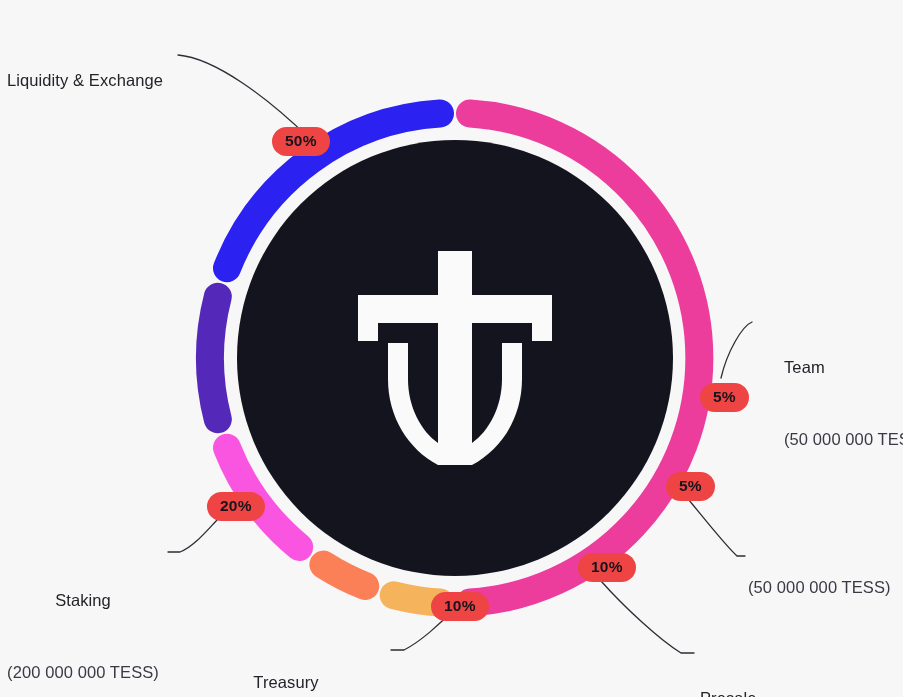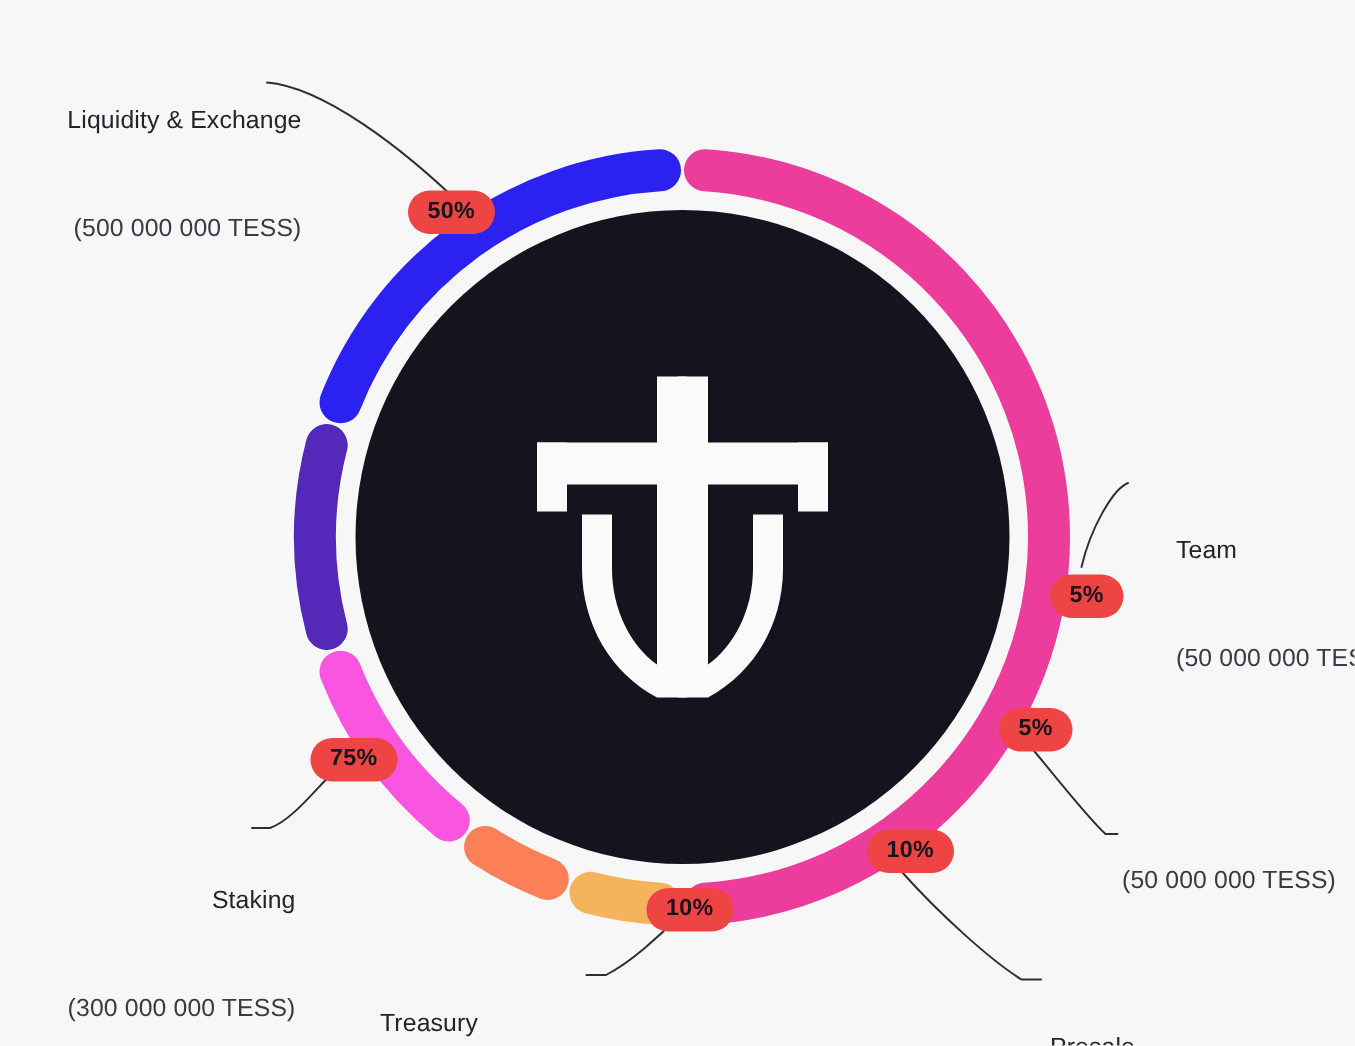--- a/index.html
+++ b/index.html
@@ -44,21 +44,21 @@
     position: absolute;
     font-size: 16.5px;
     line-height: 24px;
     color: #232329;
     white-space: pre;
     letter-spacing: 0.1px;
   }
   .callout-text .amount {
     color: #3a3a44;
   }
-  .ta-right { text-align: right; margin-left: 31px; }
+  .ta-right { text-align: center; }
   .ta-left  { text-align: left; }
   .ta-center{ text-align: center; }
 
   .pct-badge {
     position: absolute;
     background: #ef4444;
     border-radius: 999px;
     font-size: 15.5px;
     font-weight: bold;
     color: #15151b;
@@ -127,25 +127,24 @@
   <div class="pct-badge" style="left:272px; top:127px;">50%</div>
 
   <div class="pct-badge" style="left:700px; top:383px;">5%</div>
 
   <div class="pct-badge" style="left:666px; top:472px;">5%</div>
 
   <div class="pct-badge" style="left:578px; top:553px;">10%</div>
 
   <div class="pct-badge" style="left:431px; top:592px;">10%</div>
 
-  <div class="pct-badge" style="left:207px; top:492px;">75%</div>
+  <div class="pct-badge" style="left:207px; top:492px;">20%</div>
 
   <div class="callout-text ta-right" style="left:0px; top:20px; width:170px;">
     <div>Liquidity &amp; Exchange</div>
-    <div class="amount">(500 000 000 TESS)</div>
   </div>
 
   <div class="callout-text ta-left" style="left:784px; top:307px; width:140px;">
     <div>Team</div>
     <div class="amount">(50 000 000 TESS)</div>
   </div>
 
   <div class="callout-text ta-left" style="left:748px; top:527px; width:155px;">
     <div class="amount">(50 000 000 TESS)</div>
   </div>
@@ -156,16 +155,16 @@
   </div>
 
   <div class="callout-text ta-center" style="left:180px; top:622px; width:212px;">
     <div>Treasury</div>
     
     
   </div>
 
   <div class="callout-text ta-right" style="left:0px; top:540px; width:166px;">
     <div>Staking</div>
-    <div class="amount">(300 000 000 TESS)</div>
+    <div class="amount">(200 000 000 TESS)</div>
   </div>
 
 </div>
 
 </body></html>

